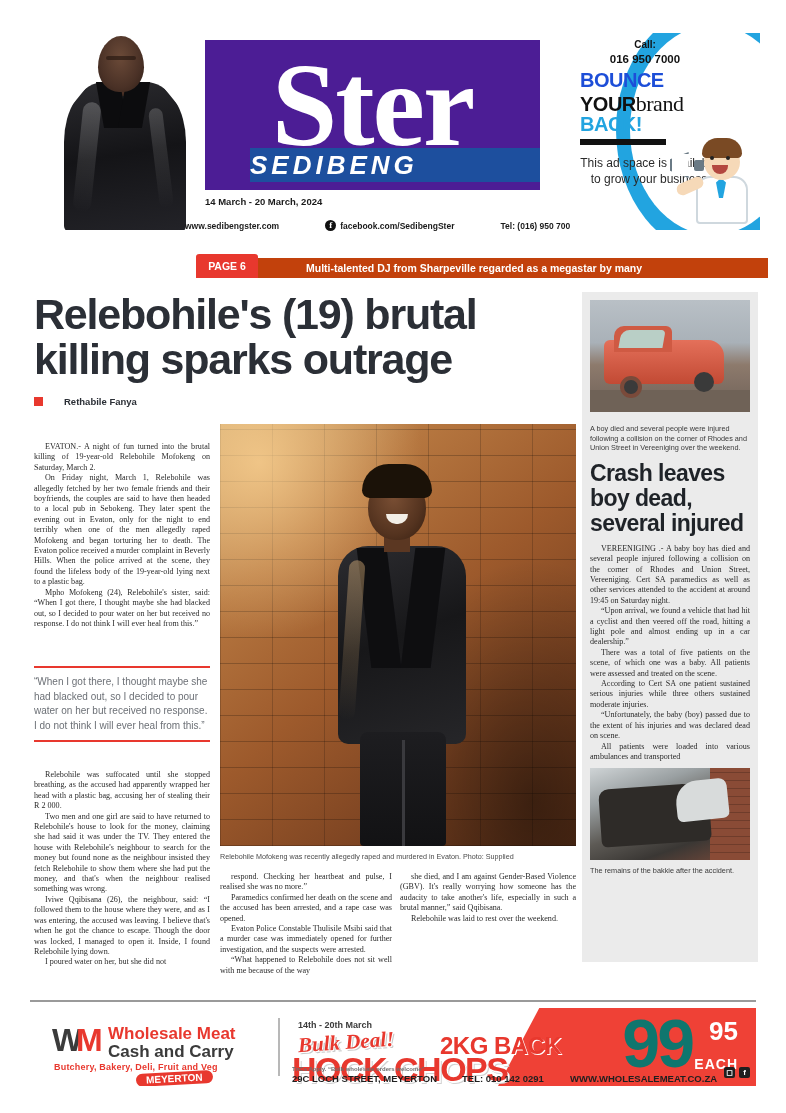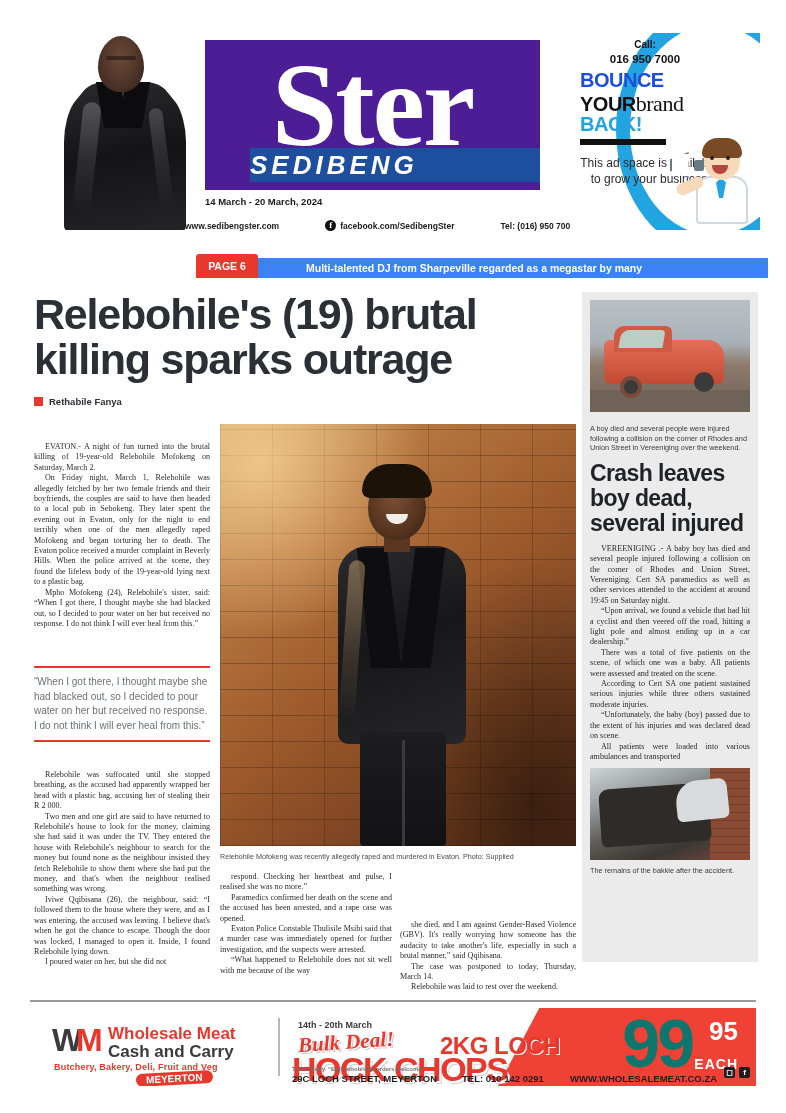--- a/index.html
+++ b/index.html
@@ -103,39 +103,39 @@
   .m-eyeL { position:absolute; right:42px; top:24px; width:4px; height:4px; border-radius:50%; background:#222;}
   .m-eyeR { position:absolute; right:26px; top:24px; width:4px; height:4px; border-radius:50%; background:#222;}
   .m-mouth{ position:absolute; right:28px; top:33px; width:16px; height:9px; border-radius:0 0 9px 9px; background:#b3473f;}
   .m-body { position:absolute; right:8px; top:44px; width:52px; height:48px; border-radius:14px 14px 4px 4px; background:#ffffff; border:2px solid #cfd8de;}
   .m-tie  { position:absolute; right:30px; top:46px; width:10px; height:20px; background:#22a4e0; clip-path:polygon(50% 0,100% 22%,70% 100%,30% 100%,0 22%);}
   .m-arm  { position:absolute; right:52px; top:48px; width:28px; height:12px; border-radius:6px; background:#f6d9b8; transform:rotate(-24deg);}
   .m-mega { position:absolute; right:56px; top:20px; width:30px; height:26px; background:#ffffff; border:2px solid #6a7a85; clip-path:polygon(0 28%,62% 0,62% 100%,0 72%); }
   .m-mega2{ position:absolute; right:52px; top:28px; width:10px; height:11px; background:#6a7a85; border-radius:2px;}
 
   
-  .strip { position: absolute; left: 196px; top: 258px; width: 572px; height: 20px; background: #3b82f6; }
+  .strip { position: absolute; left: 196px; top: 258px; width: 572px; height: 20px; background: #c2410c; }
   .strip .tag {
     position: absolute; left: 0; top: -4px; width: 62px; height: 24px; background: #e8382e;
     color: #fff; font-size: 10.5px; font-weight: bold; line-height: 24px; text-align: center;
     border-radius: 3px 3px 0 0;
   }
   .strip .tagline {
     position: absolute; left: 70px; top: 0; height: 20px; line-height: 20px;
     color: #fff; font-size: 10.5px; font-weight: bold; padding-left: 40px;
   }
 
   
   .main { position: absolute; left: 34px; top: 292px; width: 542px; }
   .headline {
     font-family: "Liberation Sans", sans-serif;
     font-weight: bold; font-size: 43px; line-height: 45px;
     color: #2b2f36; letter-spacing: -1.2px;
   }
-  .byline { display: flex; align-items: center; gap: 6px; margin-top: 14px; }
+  .byline { display: flex; align-items: center; gap: 21px; margin-top: 14px; }
   .byline .sq { width: 9px; height: 9px; background: #e8382e; }
   .byline .nm { font-size: 9.5px; font-weight: bold; color: #2b2f36; }
 
   .col1 {
     position: absolute; left: 0; top: 150px; width: 176px;
     font-family: "Liberation Serif", serif; font-size: 8.1px; line-height: 10.4px;
     color: #2a2a2a; text-align: justify;
   }
   .col1 p { text-indent: 11px; }
 
@@ -190,21 +190,21 @@
   }
 
   .col-b1 {
     position: absolute; left: 186px; top: 580px; width: 172px;
     font-family: "Liberation Serif", serif; font-size: 8.1px; line-height: 10.4px;
     color: #2a2a2a; text-align: justify;
   }
   .col-b2 {
     position: absolute; left: 366px; top: 580px; width: 176px;
     font-family: "Liberation Serif", serif; font-size: 8.1px; line-height: 10.4px;
-    color: #2a2a2a; text-align: justify; margin-top: 48px;
+    color: #2a2a2a; text-align: justify;
   }
   .col-b1 p, .col-b2 p { text-indent: 11px; }
 
   
   .sidebar {
     position: absolute; left: 582px; top: 292px; width: 176px; height: 670px;
     background: #ebebeb; padding: 8px 8px 8px 8px;
   }
   .sb-photo1 { width: 160px; height: 112px; overflow: hidden; position: relative; background:#9a9a9a; }
   .bakkie1 { position:absolute; inset:0;
@@ -380,21 +380,20 @@
 
     <div class="col-b1">
       <p>respond. Checking her heartbeat and pulse, I realised she was no more.”</p>
       <p>Paramedics confirmed her death on the scene and the accused has been arrested, and a rape case was opened.</p>
       <p>Evaton Police Constable Thulisile Msibi said that a murder case was immediately opened for further investigation, and the suspects were arrested.</p>
       <p>“What happened to Relebohile does not sit well with me because of the way</p>
     </div>
 
     <div class="col-b2">
       <p>she died, and I am against Gender-Based Violence (GBV). It's really worrying how someone has the audacity to take another's life, especially in such a brutal manner,” said Qqibisana.</p>
-      <p>The case was postponed to today, Thursday, March 14.</p>
       <p>Relebohile was laid to rest over the weekend.</p>
     </div>
   </div>
 
   <div class="sidebar">
     <div class="sb-photo1">
       <div class="bakkie1">
         <div class="bk-rd"></div>
         <div class="bk-body"></div>
         <div class="bk-cab"></div>
@@ -434,21 +433,21 @@
       <span class="wm-t1">Wholesale Meat</span>
       <span class="wm-t2">Cash and Carry</span>
       <span class="wm-t3">Butchery, Bakery, Deli, Fruit and Veg</span>
       <span class="wm-t4">MEYERTON</span>
     </div>
     <div class="ad-div"></div>
 
     <div class="red-flag"></div>
     <div class="deal-date">14th - 20th March</div>
     <div class="deal-bulk">Bulk Deal!</div>
-    <div class="deal-pork">2KG LOCH</div>
+    <div class="deal-pork">2KG BACK</div>
     <div class="deal-hock">HOCK CHOPS</div>
     <div class="price-99">99</div>
     <div class="price-95">95</div>
     <div class="price-each">EACH</div>
     <div class="ad-tnc">TnCs Apply. “Bulk wholesale orders welcome”</div>
     <div class="ad-addr">29C LOCH STREET, MEYERTON</div>
     <div class="ad-tel">TEL: 010 142 0291</div>
     <div class="ad-web">WWW.WHOLESALEMEAT.CO.ZA</div>
     <div class="soc">
       <span>◻</span>

